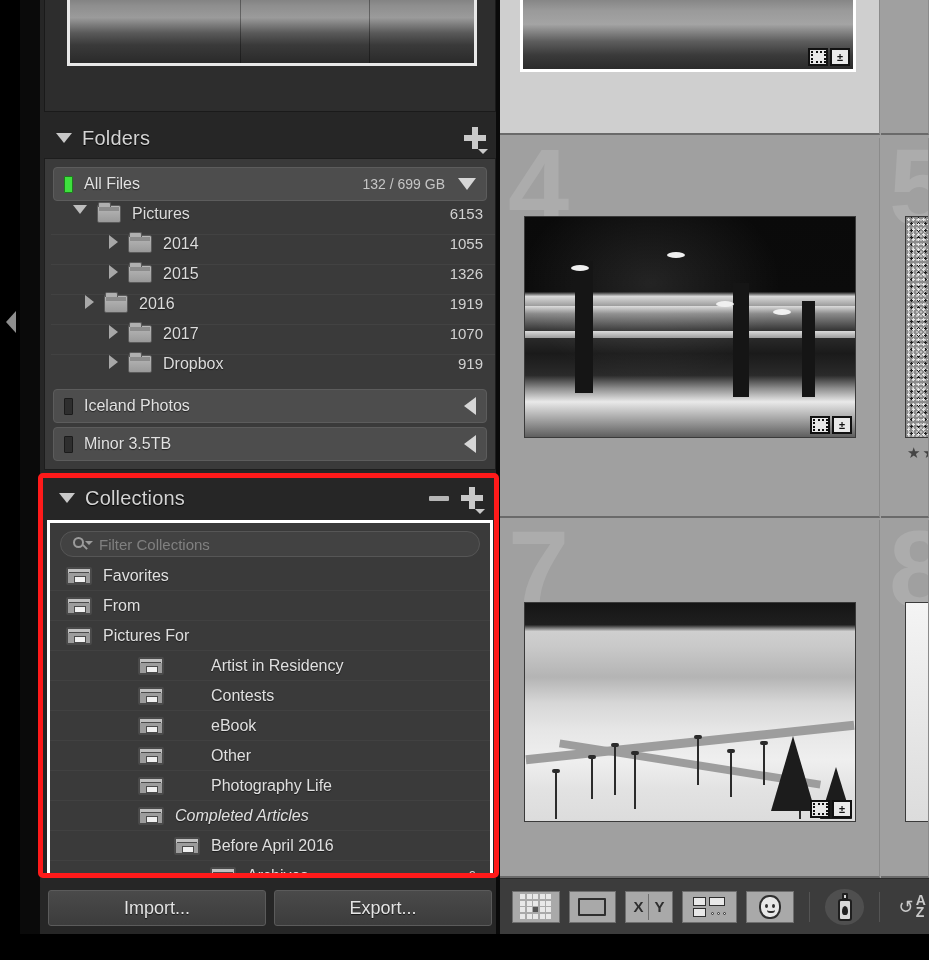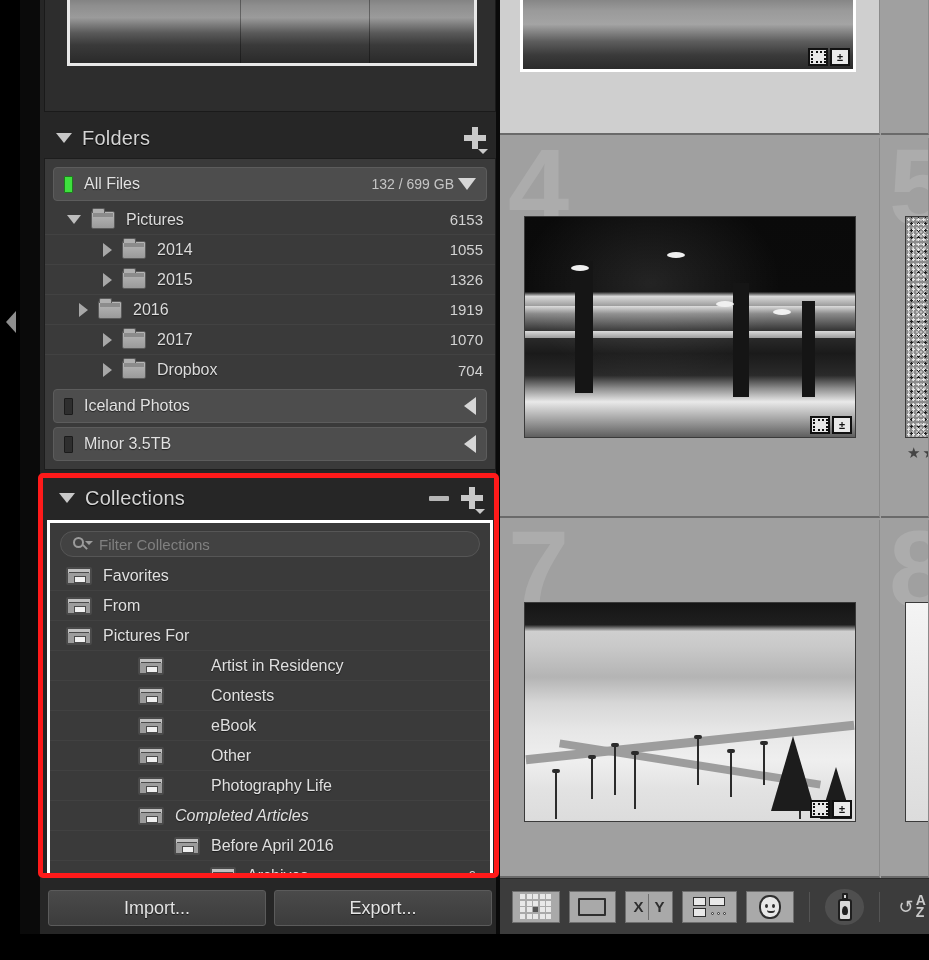--- a/index.html
+++ b/index.html
@@ -150,43 +150,44 @@
   }
   .vol-led.dark {
     background: #2e2e2e;
     border-color: #1b1b1b;
   }
   .vol-name {
     color: #e2e2e2; font-size: 16px;
     text-shadow: 0 1px 1px rgba(0,0,0,.6);
   }
   .vol-size {
-    margin-left: auto; margin-right: 4px;
+    margin-left: auto; margin-right: 13px;
     color: #c5c5c5; font-size: 14px; text-align: right;
   }
   .vol-caret-down {
     width: 0; height: 0;
     border-left: 9px solid transparent;
     border-right: 9px solid transparent;
     border-top: 12px solid #d6d6d6;
   }
   .vol-caret-left {
     width: 0; height: 0;
     border-top: 9px solid transparent;
     border-bottom: 9px solid transparent;
     border-right: 12px solid #d6d6d6;
     margin-left: auto;
   }
 
   .tree-row {
     height: 30px;
-    display: flex; align-items: center;
+    display: flex; 
     position: relative;
     border-bottom: 1px solid #424242;
     padding-right: 12px;
+    margin-left: 6px;
   }
   .tree-row .tri {
     width: 0; height: 0; flex: 0 0 auto;
     border-left: 9px solid #a8a8a8;
     border-top: 7px solid transparent;
     border-bottom: 7px solid transparent;
     margin-right: 10px;
   }
   .tree-row .tri.open {
     border-left: 7px solid transparent;
@@ -618,21 +619,21 @@
         <div class="tree-row" style="padding-left:58px">
           <div class="tri"></div>
           <div class="folder-icon"></div>
           <div class="tree-label">2017</div>
           <div class="tree-count">1070</div>
         </div>
         <div class="tree-row" style="padding-left:58px;border-bottom:none">
           <div class="tri"></div>
           <div class="folder-icon"></div>
           <div class="tree-label">Dropbox</div>
-          <div class="tree-count">704</div>
+          <div class="tree-count">919</div>
         </div>
       </div>
 
       <div class="volume-row">
         <div class="vol-led dark"></div>
         <div class="vol-name">Iceland Photos</div>
         <div class="vol-caret-left"></div>
       </div>
 
       <div class="volume-row" style="margin-bottom:8px">

